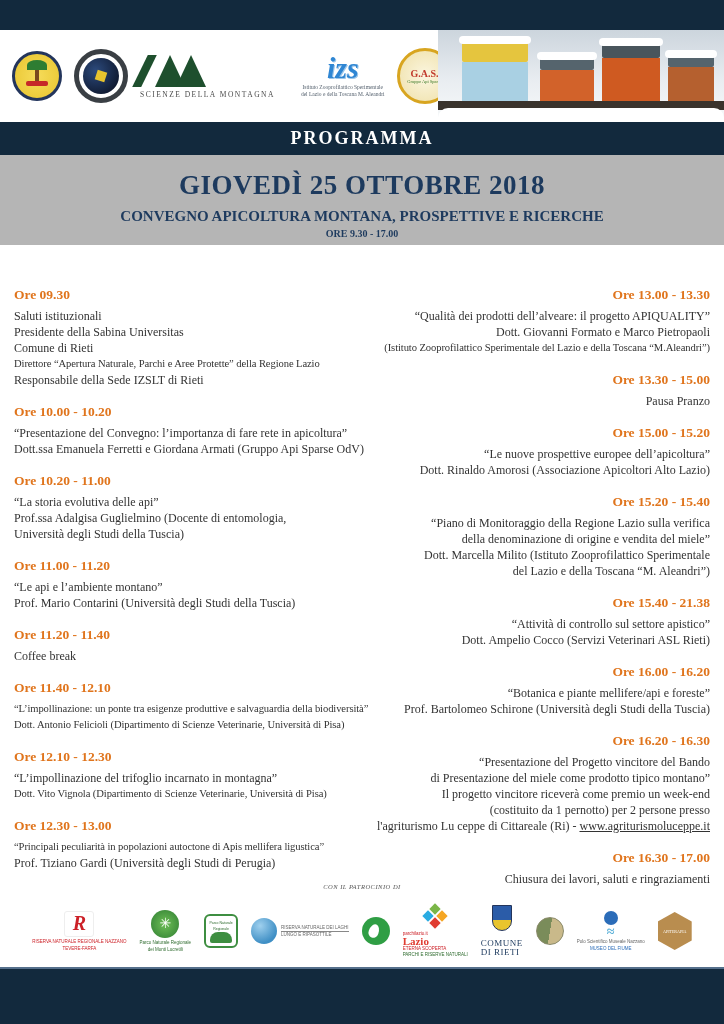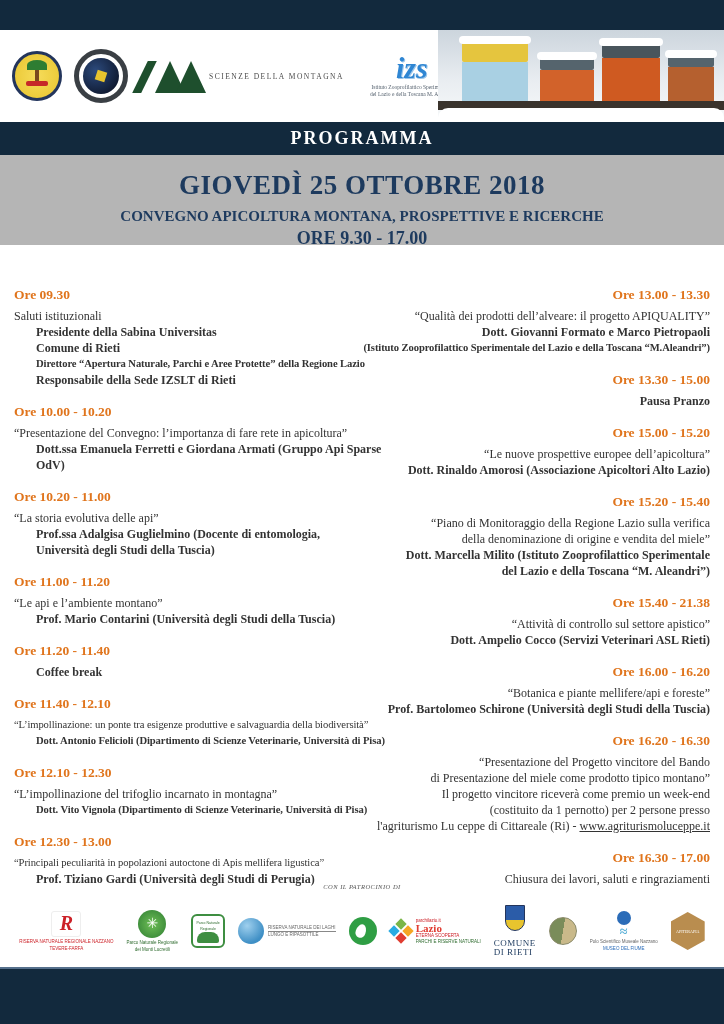--- a/index.html
+++ b/index.html
@@ -16,21 +16,21 @@
   
   .header{position:absolute; top:30px; left:0; right:0; height:92px; background:#fff;}
   .logos-row{position:absolute; left:12px; top:0; height:92px; display:flex; align-items:center; gap:12px;}
   .seal{width:50px; height:50px; border-radius:50%; border:3px solid #23355c; background:radial-gradient(#f6dc5a,#e8c42e); display:flex; align-items:center; justify-content:center; position:relative;}
   .palm{width:4px; height:16px; background:#7a4a1e; position:relative;}
   .palm:before{content:""; position:absolute; top:-8px; left:-8px; width:20px; height:10px; background:#2e7d32; border-radius:50% 50% 0 0;}
   .palm:after{content:""; position:absolute; bottom:-2px; left:-9px; width:22px; height:5px; background:#c62828; border-radius:2px;}
   .seal2{width:54px; height:54px; border-radius:50%; border:5px solid #3a3f44; background:#fff; display:flex; align-items:center; justify-content:center;}
   .seal2-core{width:36px; height:36px; border-radius:50%; background:radial-gradient(circle at 35% 35%, #2c4a7c, #101b33 75%); display:flex; align-items:center; justify-content:center;}
   .seal2-core i{display:block; width:10px; height:10px; background:#e8c42e; transform:rotate(18deg);}
-  .scienze{display:flex; flex-direction:row; align-items:center; gap:3px;}
+  .scienze{display:flex; flex-direction:column; align-items:flex-start; gap:3px;}
   .mountain-mark{display:flex; align-items:flex-end; height:34px;}
   .slash{width:9px; height:32px; background:#1e4f2d; transform:skewX(-26deg); margin-right:6px;}
   .tri{width:0; height:0; border-left:15px solid transparent; border-right:15px solid transparent; border-bottom:32px solid #1e4f2d;}
   .tri+.tri{margin-left:-9px;}
   .scienze-label{font-size:7.5px; letter-spacing:1.5px; color:#4a4a4a;}
   .izs{display:flex; flex-direction:column; align-items:center; gap:2px; margin-left:14px;}
   .izs-word{font-style:italic; font-weight:bold; font-size:30px; line-height:28px; color:#2f86d3; text-shadow:1px 1px 0 #9cc6ea;}
   .izs-cap{font-size:5.5px; color:#55616e; text-align:center; line-height:7px;}
   .gas{width:56px; height:56px; border-radius:50%; border:3px solid #d8a520; background:radial-gradient(#fbf6e0,#efe0a8); display:flex; align-items:center; justify-content:center; flex-direction:column;}
   .gas-word{color:#c0392b; font-weight:bold; font-size:10px;}
@@ -44,31 +44,31 @@
   .body-box{width:100%;}
   .snowcap{position:absolute; left:-3px; right:-3px; top:-6px; height:8px; background:#fff; border-radius:6px;}
   .ground{position:absolute; left:0; right:0; bottom:12px; height:9px; background:#3a332c;}
   .snow{position:absolute; left:0; right:0; bottom:0; height:14px; background:#fff; border-radius:10px 10px 0 0;}
 
   
   .banner{position:absolute; top:122px; left:0; right:0; height:33px; background:var(--navy); color:#fff; text-align:center; line-height:33px; font-weight:bold; font-size:18px; letter-spacing:2px;}
   .title-block{position:absolute; top:155px; left:0; right:0; height:90px; background:var(--gray); text-align:center; color:var(--title); padding-top:15px;}
   .title-day{font-size:27px; font-weight:bold; letter-spacing:0.5px; margin-bottom:7px;text-align:center;}
   .title-sub{font-size:15px; font-weight:bold; margin-bottom:3px;}
-  .title-hours{font-size:18px; font-weight:bold;}
+  .title-hours{font-size:10px; font-weight:bold;}
 
   
   .content{position:absolute; top:245px; left:0; right:0; height:640px;}
   .col{position:absolute; top:42px;}
   .col-left{left:14px; width:376px; text-align:left;}
   .col-right{right:14px; width:376px; text-align:right;}
   .session{margin-bottom:16px;}
   .session .time{color:var(--orange); font-weight:bold; font-size:13.5px; margin-bottom:5px;}
   .session .line{font-size:12px; line-height:16px; color:var(--ink);}
-  .session .line.b{font-weight:bold;margin-left:22px;}
+  .session .line.b{font-weight:normal;}
   .session .line.c{font-size:10.6px; letter-spacing:-0.1px;}
   .session .link{text-decoration:underline;}
 
   
   .patrocinio{position:absolute; top:883px; left:0; right:0; text-align:center; font-size:6.5px; font-style:italic; letter-spacing:0.5px; color:#555;}
   .footer-logos{position:absolute; top:897px; left:0; right:0; height:68px; display:flex; align-items:center; justify-content:center; gap:13px; padding:0 18px;}
   .flogo{display:flex; flex-direction:column; align-items:center; gap:2px;}
   .cap{font-size:4.5px; line-height:5.5px; text-align:center; color:#666; font-family:"Liberation Sans",sans-serif;}
   .cap.red{color:#cc2027;}
   .cap.green{color:#2e6b2e;}
@@ -286,21 +286,21 @@
     <div class="flogo" style="flex-direction:row; gap:4px; align-items:center;">
       <div class="lake-circle"></div>
       <div>
         <div class="cap" style="text-align:left; border-bottom:0.5px solid #888;">RISERVA NATURALE DEI LAGHI</div>
         <div class="cap" style="text-align:left;">LUNGO E RIPASOTTILE</div>
       </div>
     </div>
     <div class="flogo">
       <div class="paw"></div>
     </div>
-    <div class="flogo" style="flex-direction:row; gap:4px;justify-content:space-between;">
+    <div class="flogo" style="flex-direction:column; gap:4px;justify-content:space-between;">
       <div class="diamonds">
           <i></i>
           <i></i>
           <i></i>
           <i></i>
         </div>
       <div>
         <div class="cap red" style="text-align:left;">parchilazio.it</div>
         <div class="lazio-word">Lazio</div>
         <div class="cap red" style="text-align:left;">ETERNA SCOPERTA</div>

